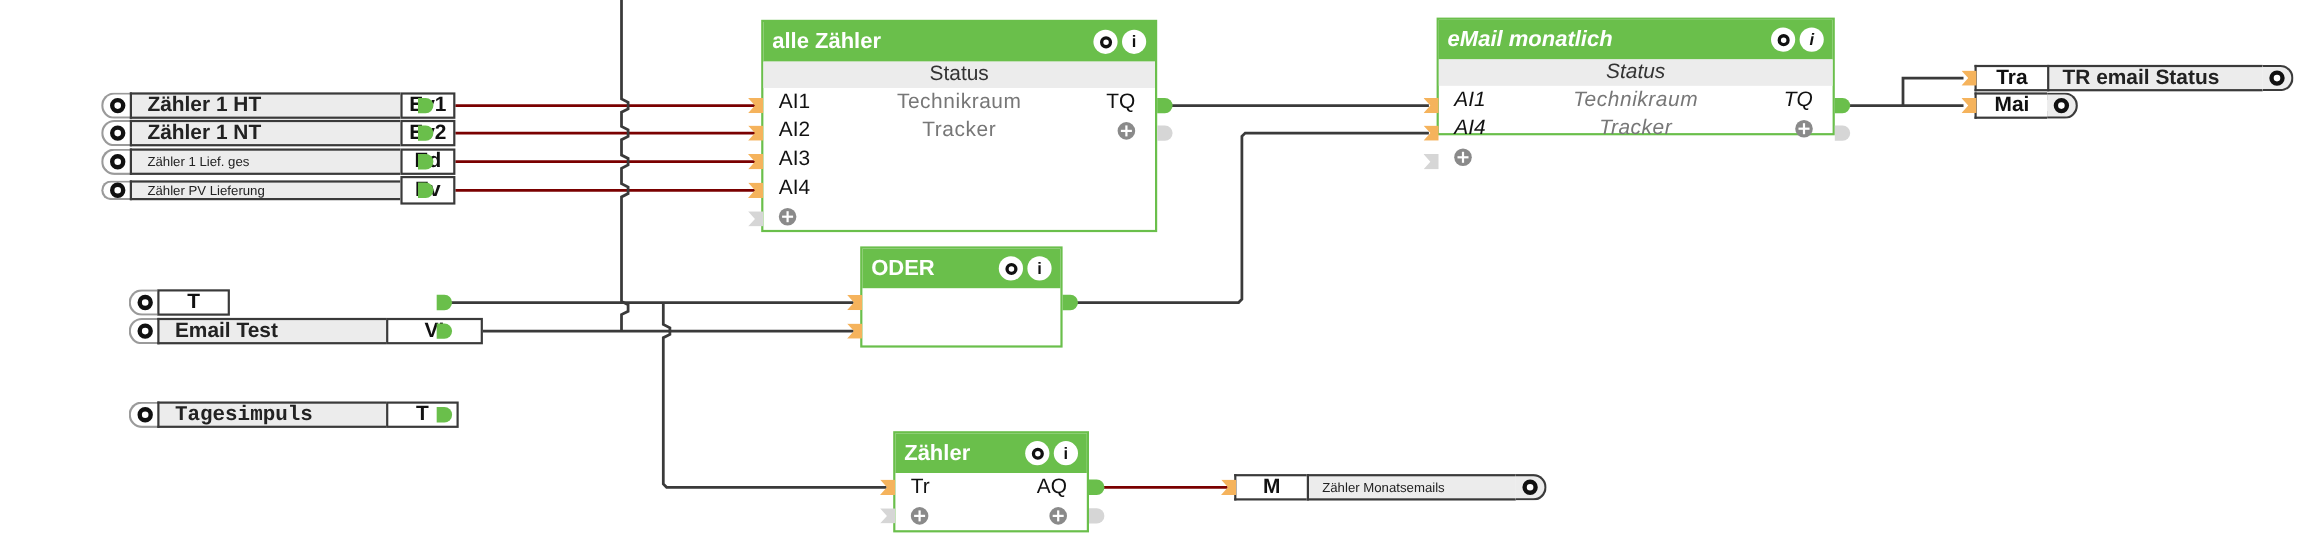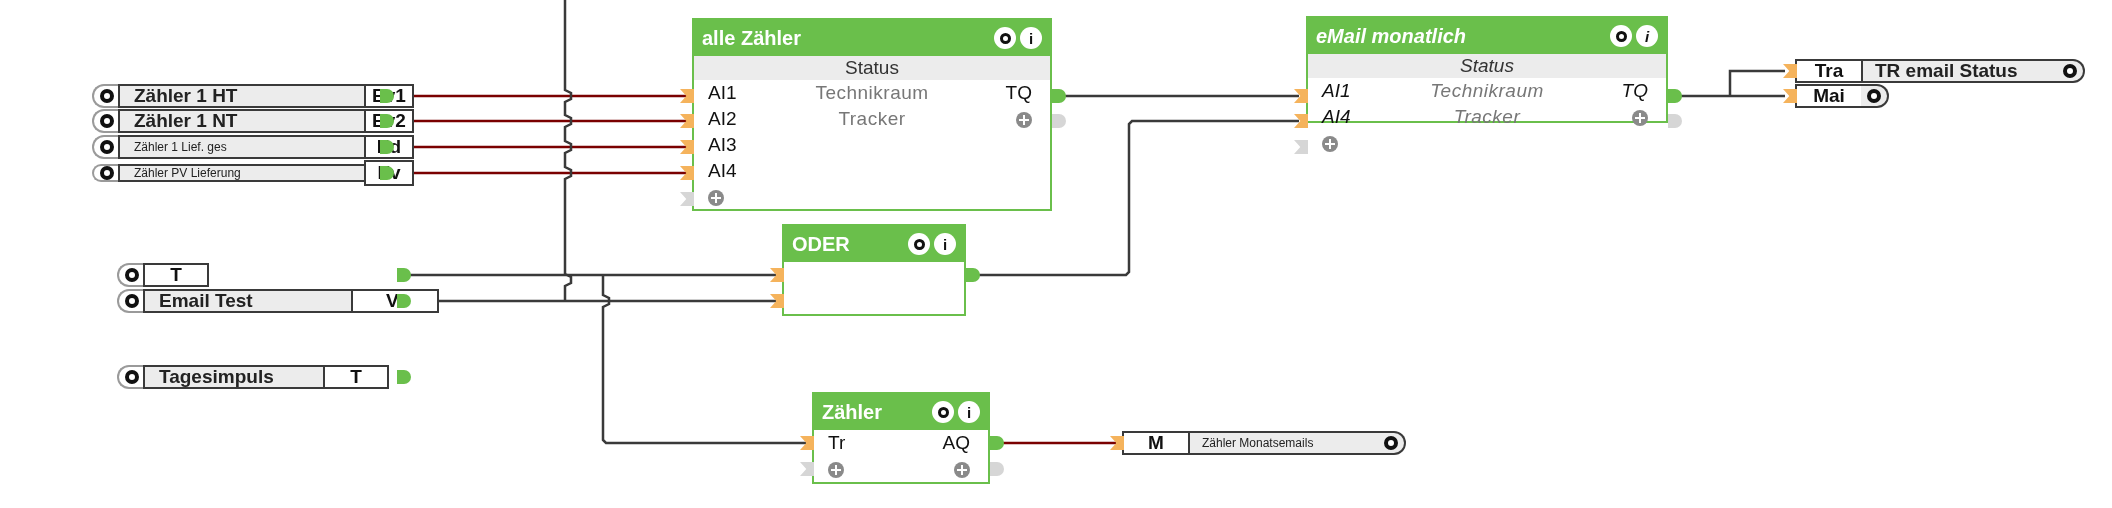--- a/index.html
+++ b/index.html
@@ -142,21 +142,21 @@
     </div>
   <div class="name" style="width:208px;">Email Test</div>
   <div class="tag" style="width:88px;">VI</div>
 </div>
 <div class="port-out" style="left:397px;top:294px;"></div>
 
 <div class="io" style="left:117px;top:365px;">
   <div class="gear-wrap">
       <div class="gear"></div>
     </div>
-  <div class="name" style="width:180px;">Tagesimpuls</div>
+  <div class="name" style="width:208px;font-family:Liberation Mono, monospace;">Tagesimpuls</div>
   <div class="tag" style="width:66px;">T</div>
 </div>
 <div class="port-out" style="left:397px;top:370px;"></div>
 
 <div class="block" style="left:692px;top:18px;width:360px;height:193px;">
   <div class="head">
     <span class="title">alle Zähler</span>
     <span class="icons">
       <span class="circ">
           <span class="g"></span>

